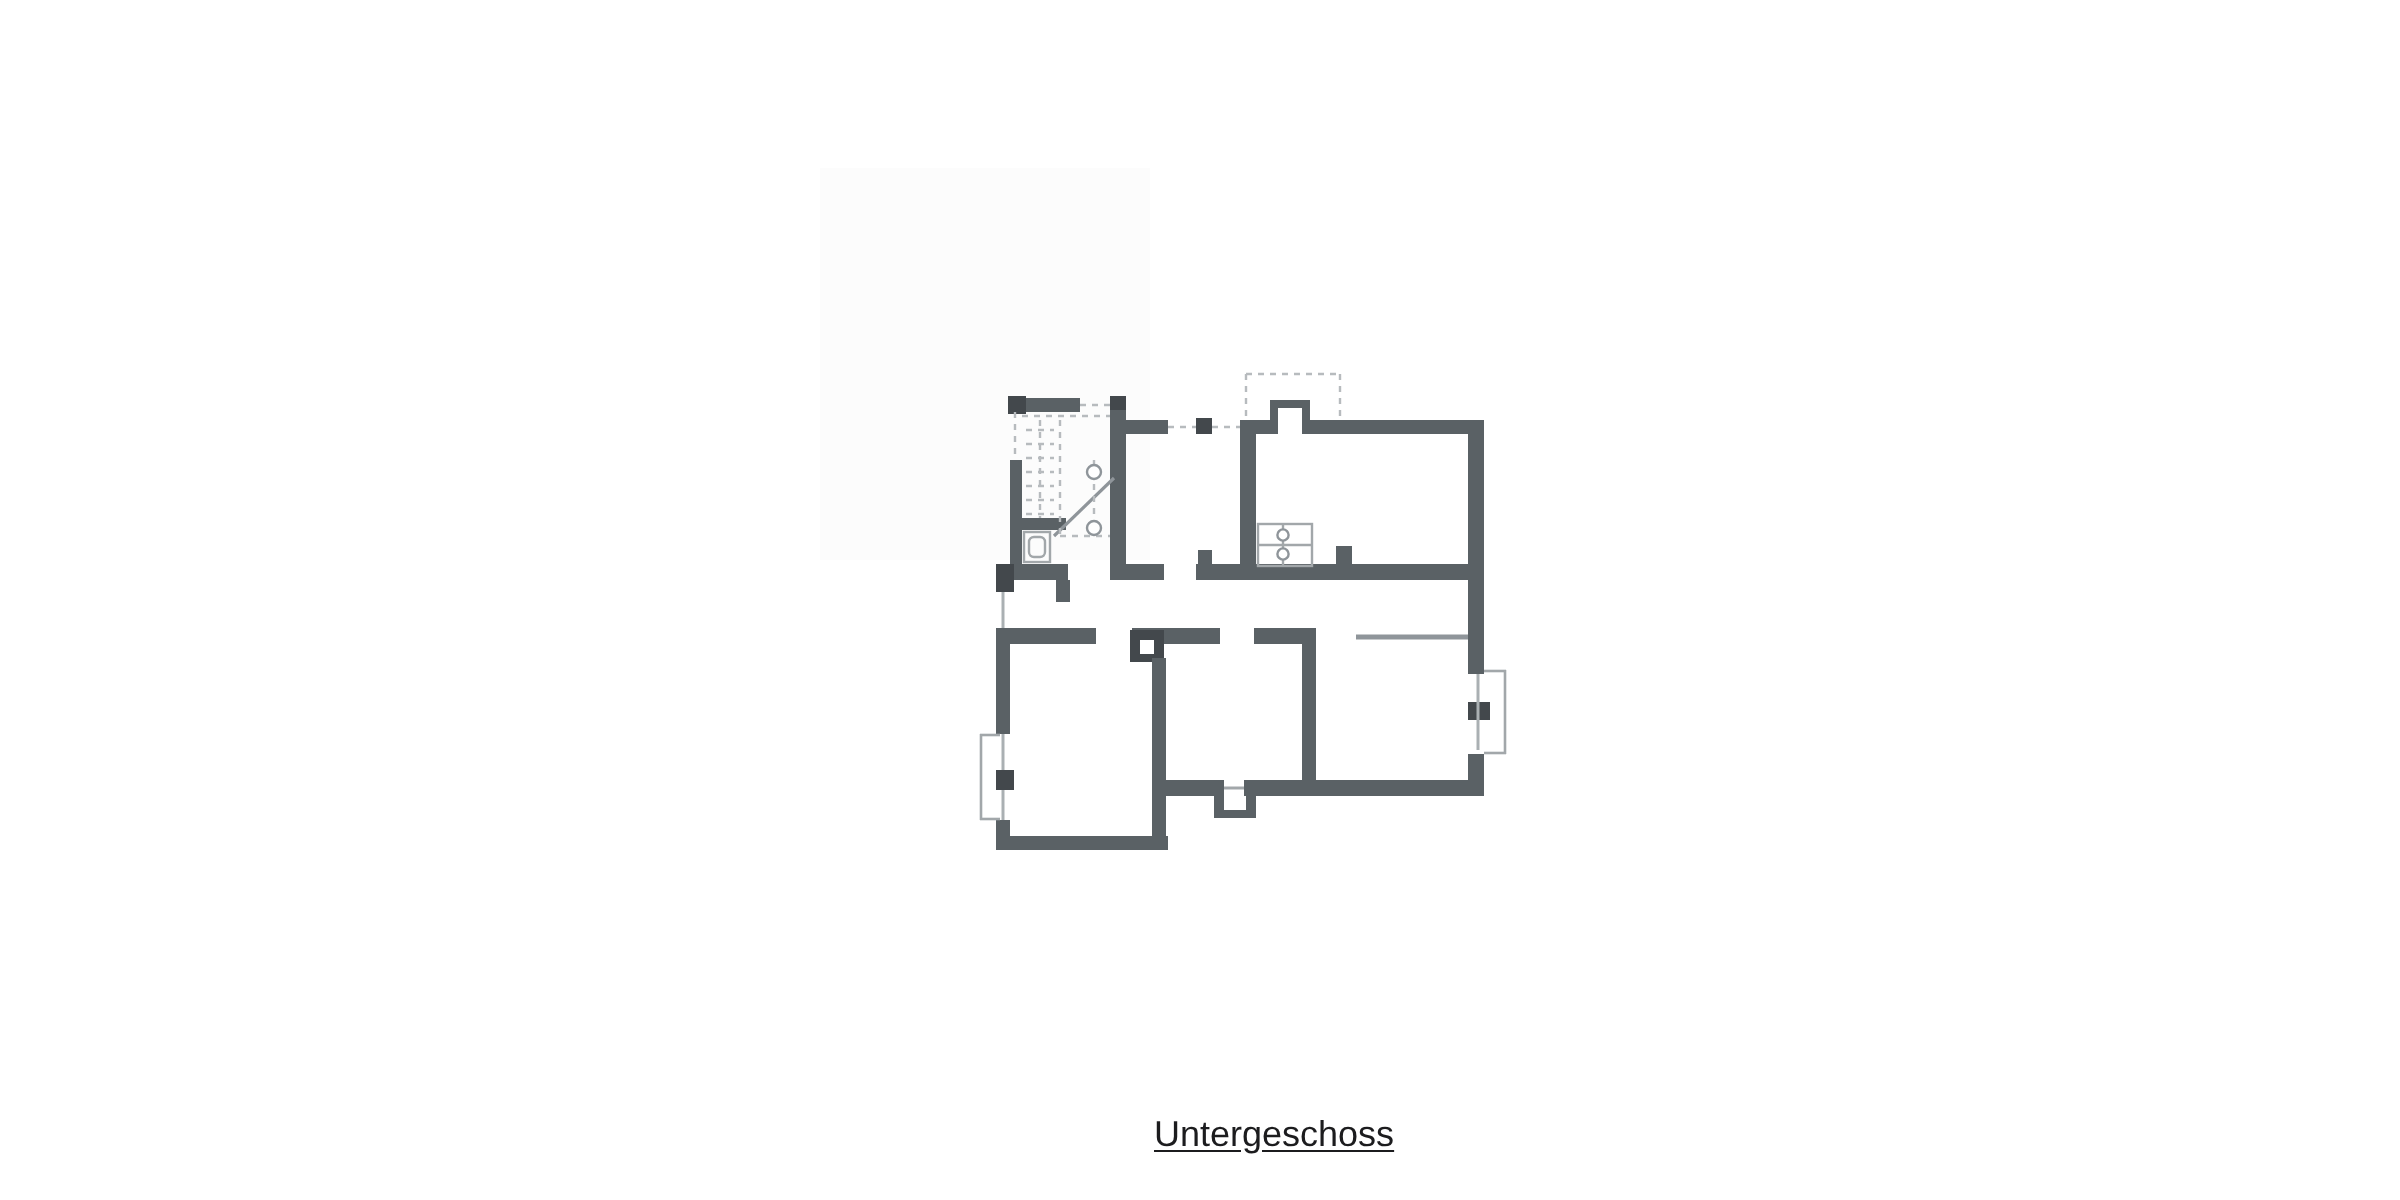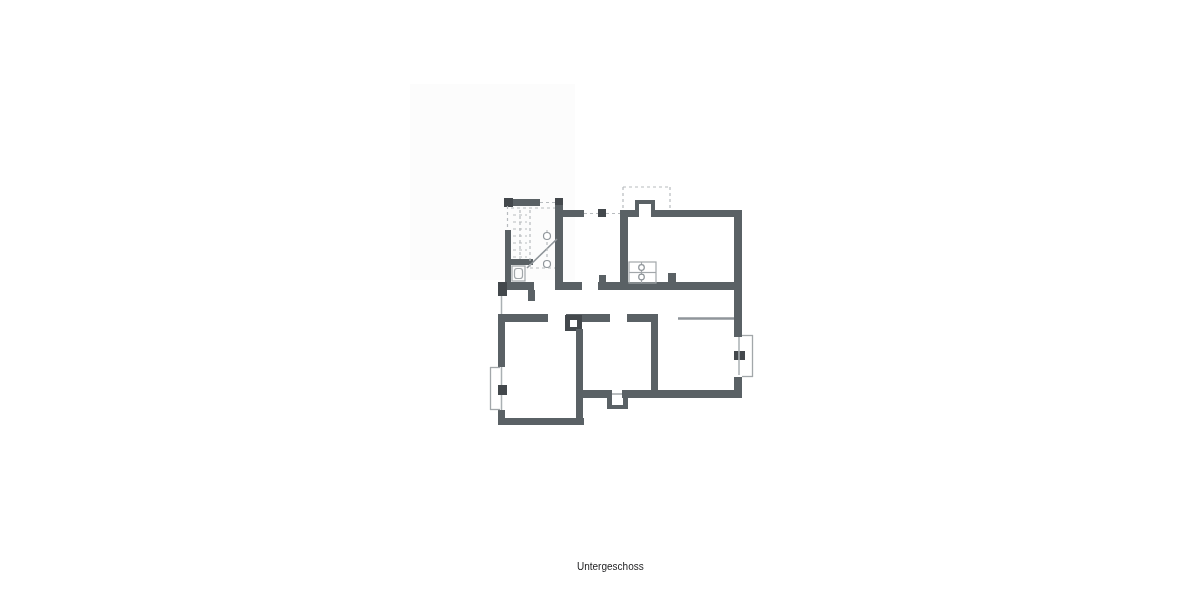--- a/index.html
+++ b/index.html
@@ -4,22 +4,22 @@
 <style>
   html,body{margin:0;padding:0;}
   body{
     width:1200px;height:600px;background:#ffffff;overflow:hidden;
     font-family:"Liberation Sans",sans-serif;
   }
   .stage{position:relative;width:1200px;height:600px;background:#ffffff;}
   .plan-svg{position:absolute;left:0;top:0;width:1200px;height:600px;display:block;}
   .caption{
     position:absolute;left:577px;top:560px;
-    font-size:10px;line-height:14px;color:#1c1c1e;
-    text-underline-offset:2px;
+    font-size:18px;line-height:14px;color:#1c1c1e;
+    text-decoration:underline;text-underline-offset:2px;
     white-space:nowrap;
     text-align:right;
   }
 </style>
 </head>
 <body>
 
 <div class="stage">
   <svg class="plan-svg" id="plan-svg" viewBox="0 0 1200 600">
       <rect x="410" y="84" width="165" height="196" fill="#fcfcfc"></rect>

